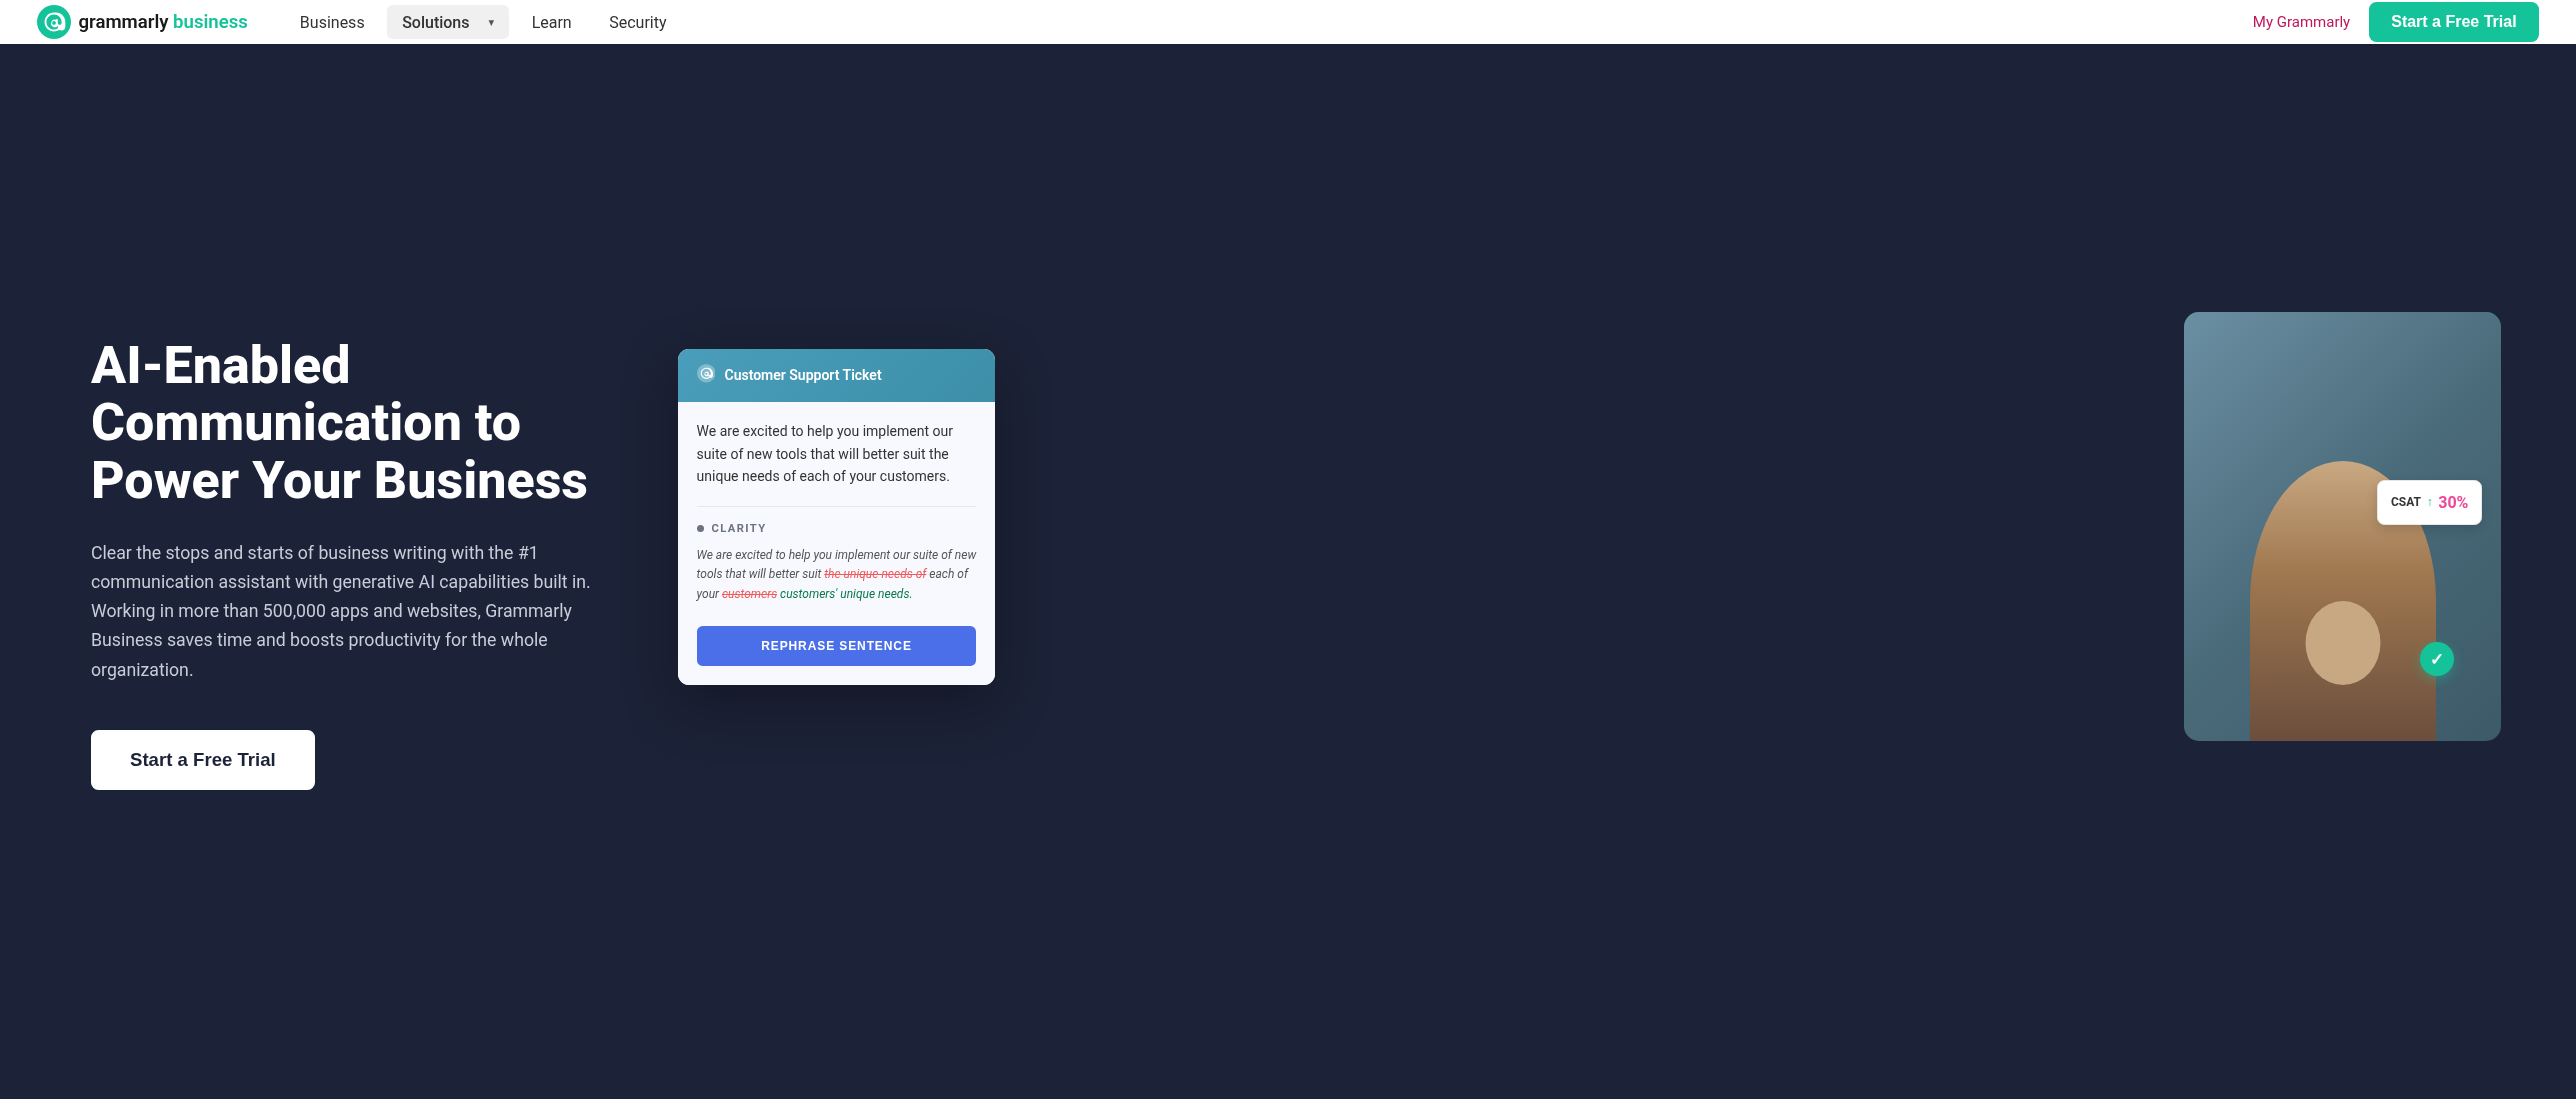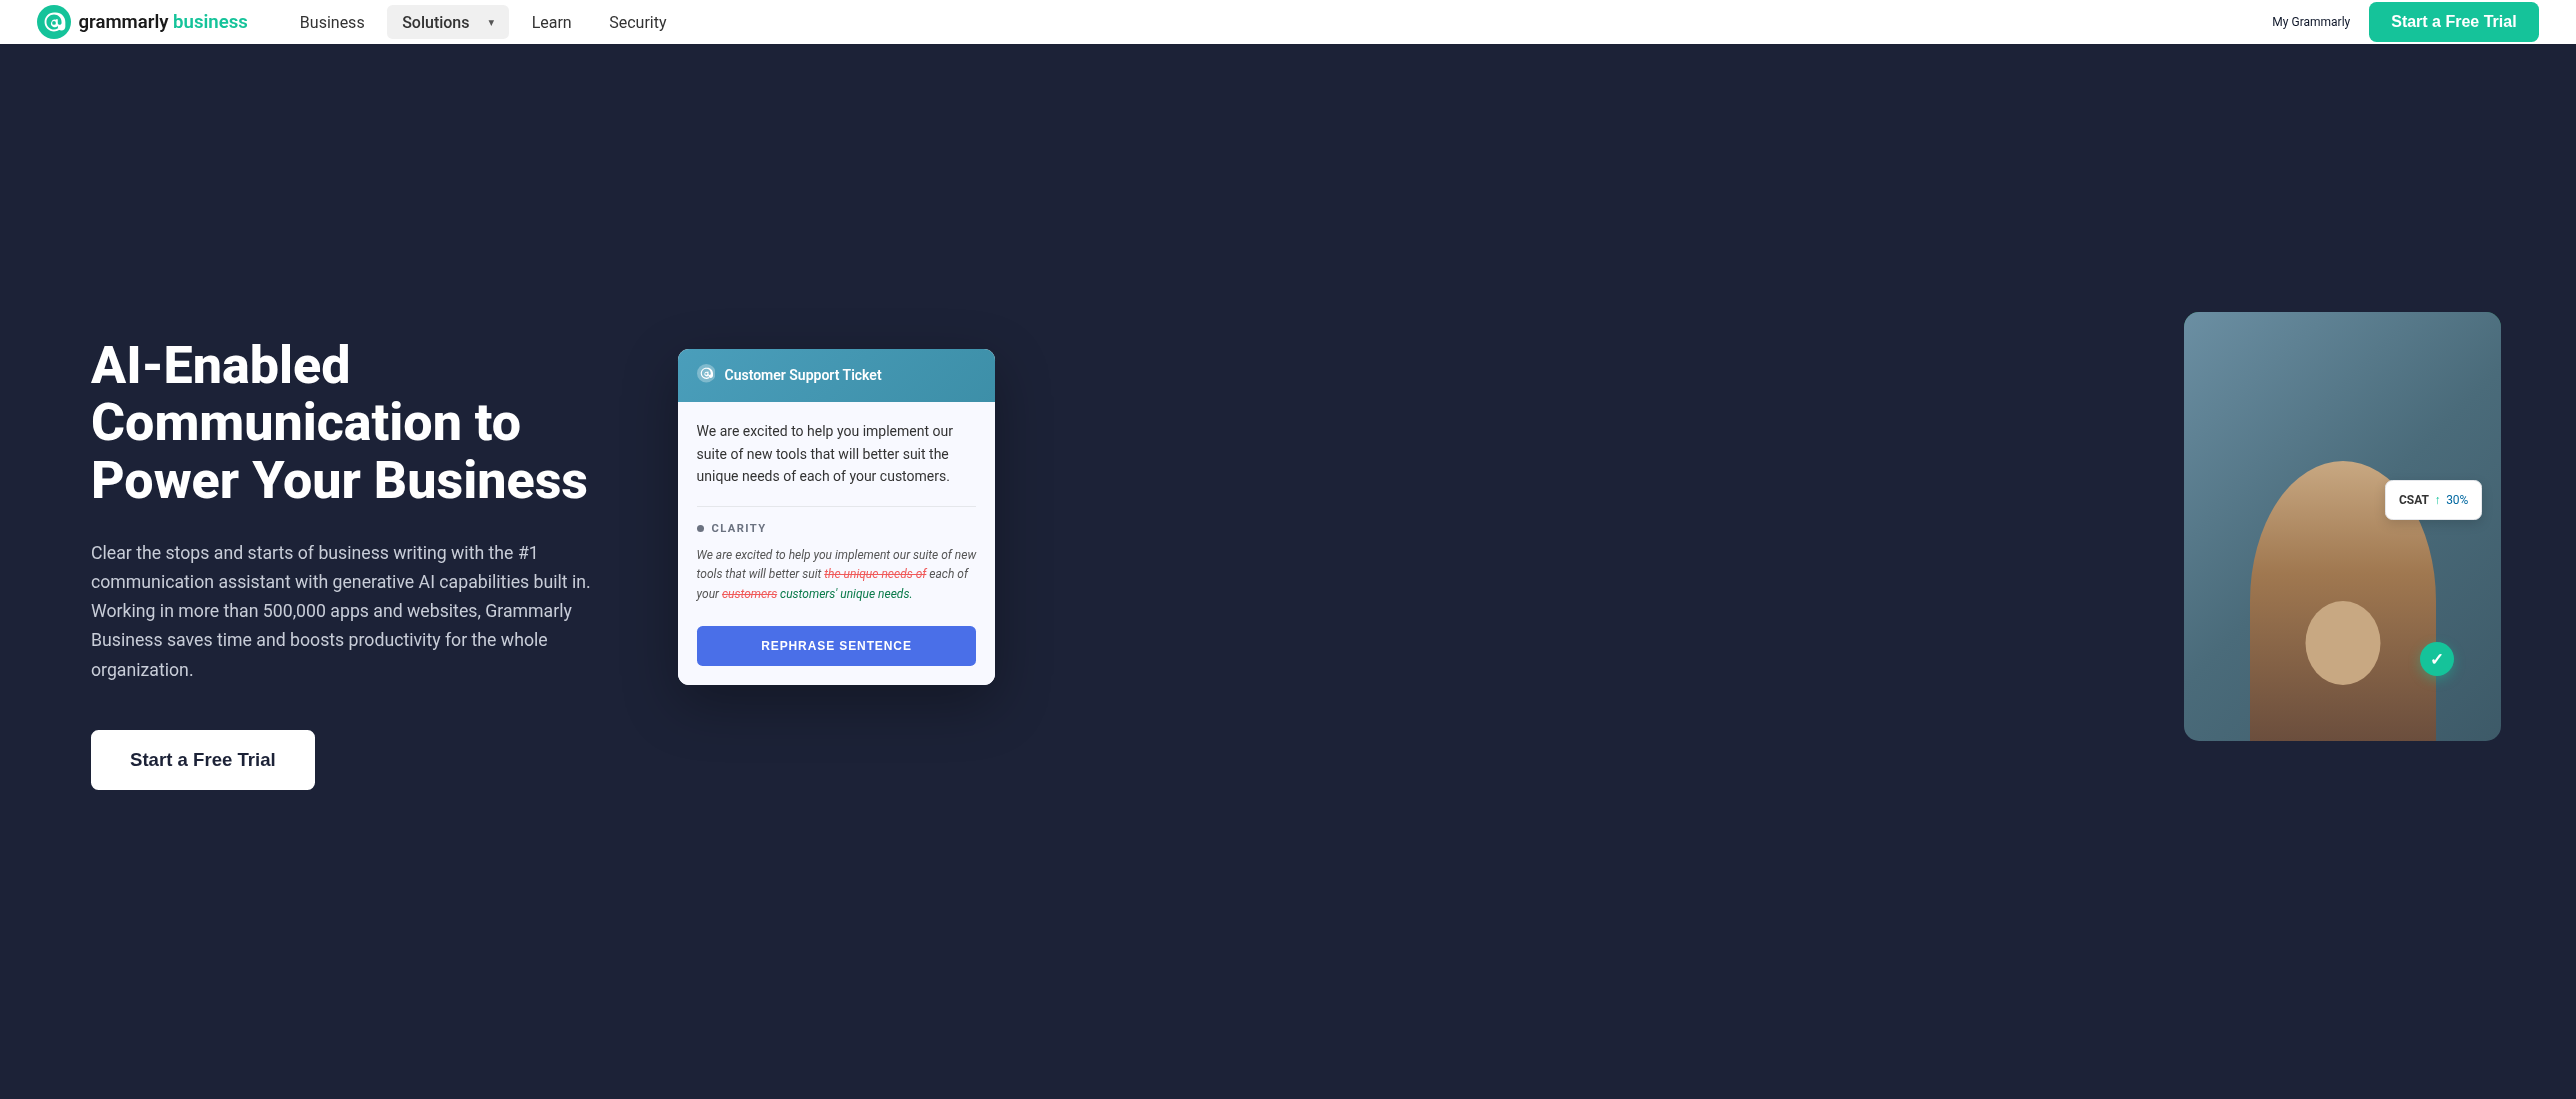--- a/index.html
+++ b/index.html
@@ -88,22 +88,22 @@
       color: #555;
     }
 
     .navbar-right {
       display: flex;
       align-items: center;
       gap: 18.6px;
     }
 
     .my-grammarly {
-      font-size: 12px;
-      color: #0f172a;
+      font-size: 15px;
+      color: #be185d;
       cursor: pointer;
       font-weight: 400;
     }
 
     .cta-button-nav {
       background-color: #15c39a;
       color: #ffffff;
       border: none;
       border-radius: 7.5px;
       padding: 11.2px 22.4px;
@@ -348,23 +348,23 @@
       color: #333;
     }
 
     .csat-arrow {
       color: #15c39a;
       font-size: 12px;
       font-weight: 700;
     }
 
     .csat-percent {
-      color: #0369a1;
-      font-size: 12px;
-      font-weight: 400;
+      color: #ec4899;
+      font-size: 16px;
+      font-weight: 700;
     }
 
     
     .check-badge {
       position: absolute;
       right: 47px;
       bottom: 121px;
       width: 34px;
       height: 34px;
       background: #15c39a;

